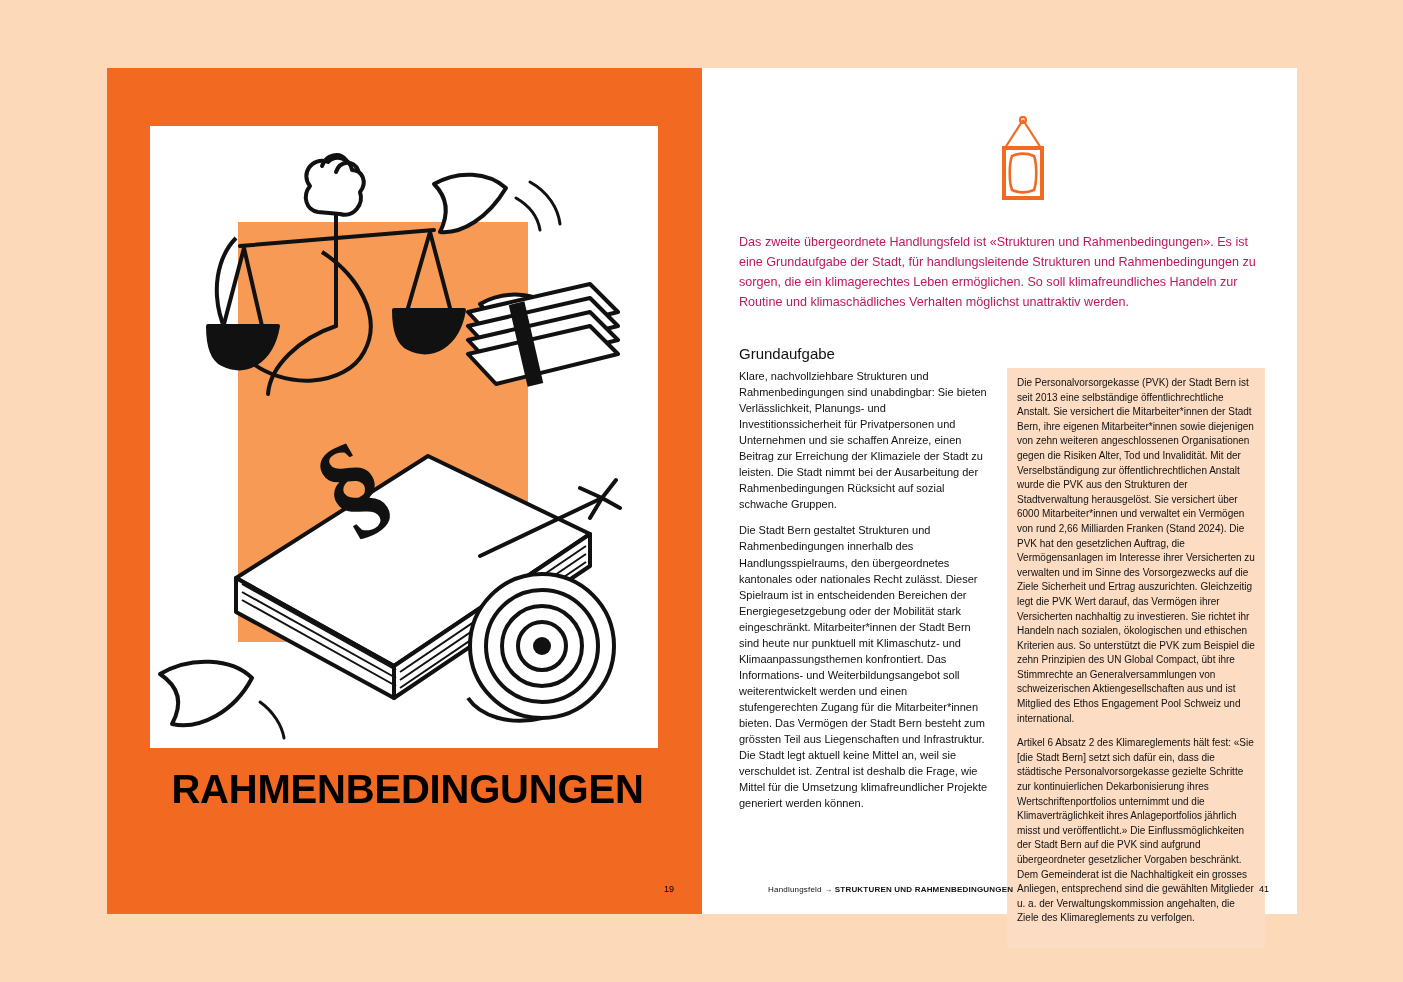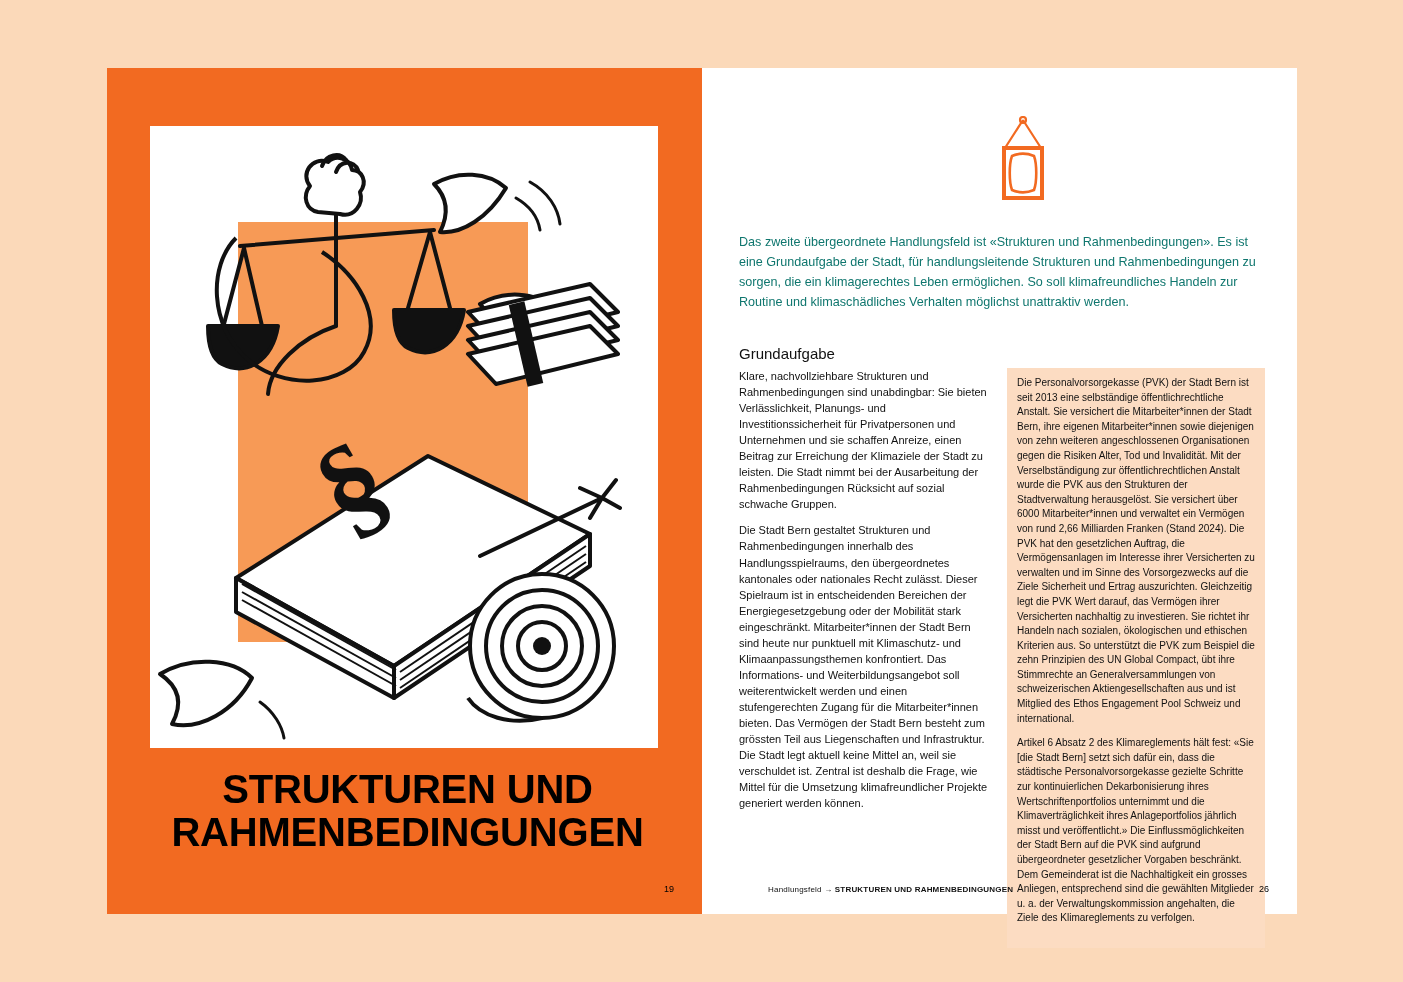--- a/index.html
+++ b/index.html
@@ -58,21 +58,21 @@
     position:absolute;
     left:291px; top:48px;
     width:60px; height:110px;
   }
   .intro{
     position:absolute;
     left:37px; top:165px;
     width:520px;
     font-size:12.6px;
     line-height:1.58;
-    color:#0f766e;
+    color:#be185d;
   }
   .section-head{
     position:absolute;
     left:37px; top:277px;
     font-size:15px;
     color:#111;
     font-weight:normal;
     margin:0;
   }
   .col-left{
@@ -198,21 +198,20 @@
           <path d="M318 186 L440 158 L468 186 L346 216 Z"></path>
           <path d="M318 200 L440 172 L468 200 L346 230 Z"></path>
           <path d="M318 214 L440 186 L468 214 L346 244 Z"></path>
           <path d="M318 228 L440 200 L468 228 L346 258 Z"></path>
         </g>
         <rect x="368" y="176" width="16" height="84" transform="rotate(-13 376 218)" fill="#111"></rect>
       </svg>
     </div>
 
     <div class="chapter-title">
-      <div>STRUKTUREN UND</div>
       <div>RAHMENBEDINGUNGEN</div>
     </div>
 
     <div class="folio-left">19</div>
   </div>
 
   <div class="page-right">
 
     <div class="picture-icon">
       <svg width="60" height="110" viewBox="0 0 60 110" xmlns="http://www.w3.org/2000/svg">
@@ -234,16 +233,16 @@
 
     <div class="col-right">
       <p>Die Personalvorsorgekasse (PVK) der Stadt Bern ist seit 2013 eine selbständige öffentlichrechtliche Anstalt. Sie versichert die Mitarbeiter*innen der Stadt Bern, ihre eigenen Mitarbeiter*innen sowie diejenigen von zehn weiteren angeschlossenen Organisationen gegen die Risiken Alter, Tod und Invalidität. Mit der Verselbständigung zur öffentlichrechtlichen Anstalt wurde die PVK aus den Strukturen der Stadtverwaltung herausgelöst. Sie versichert über 6000 Mitarbeiter*innen und verwaltet ein Vermögen von rund 2,66 Milliarden Franken (Stand 2024). Die PVK hat den gesetzlichen Auftrag, die Vermögensanlagen im Interesse ihrer Versicherten zu verwalten und im Sinne des Vorsorgezwecks auf die Ziele Sicherheit und Ertrag auszurichten. Gleichzeitig legt die PVK Wert darauf, das Vermögen ihrer Versicherten nachhaltig zu investieren. Sie richtet ihr Handeln nach sozialen, ökologischen und ethischen Kriterien aus. So unterstützt die PVK zum Beispiel die zehn Prinzipien des UN Global Compact, übt ihre Stimmrechte an Generalversammlungen von schweizerischen Aktiengesellschaften aus und ist Mitglied des Ethos Engagement Pool Schweiz und international.</p>
       <p>Artikel 6 Absatz 2 des Klimareglements hält fest: «Sie [die Stadt Bern] setzt sich dafür ein, dass die städtische Personalvorsorgekasse gezielte Schritte zur kontinuierlichen Dekarbonisierung ihres Wertschriftenportfolios unternimmt und die Klimaverträglichkeit ihres Anlageportfolios jährlich misst und veröffentlicht.» Die Einflussmöglichkeiten der Stadt Bern auf die PVK sind aufgrund übergeordneter gesetzlicher Vorgaben beschränkt. Dem Gemeinderat ist die Nachhaltigkeit ein grosses Anliegen, entsprechend sind die gewählten Mitglieder u. a. der Verwaltungskommission angehalten, die Ziele des Klimareglements zu verfolgen.</p>
     </div>
 
     <div class="footer-right">
       <span>Handlungsfeld → </span><span class="crumb-bold">STRUKTUREN UND RAHMENBEDINGUNGEN</span>
     </div>
 
-    <div class="folio-right">26</div>
+    <div class="folio-right">41</div>
   </div>
 
 </div>
 
 </body></html>

